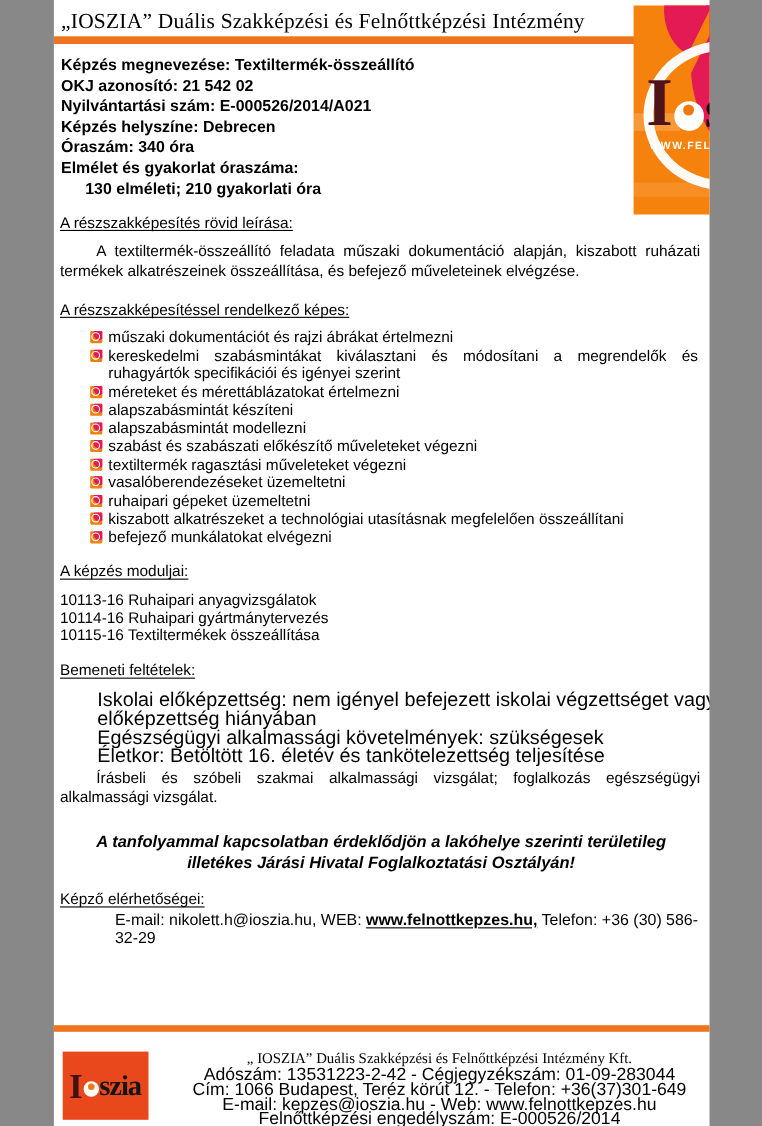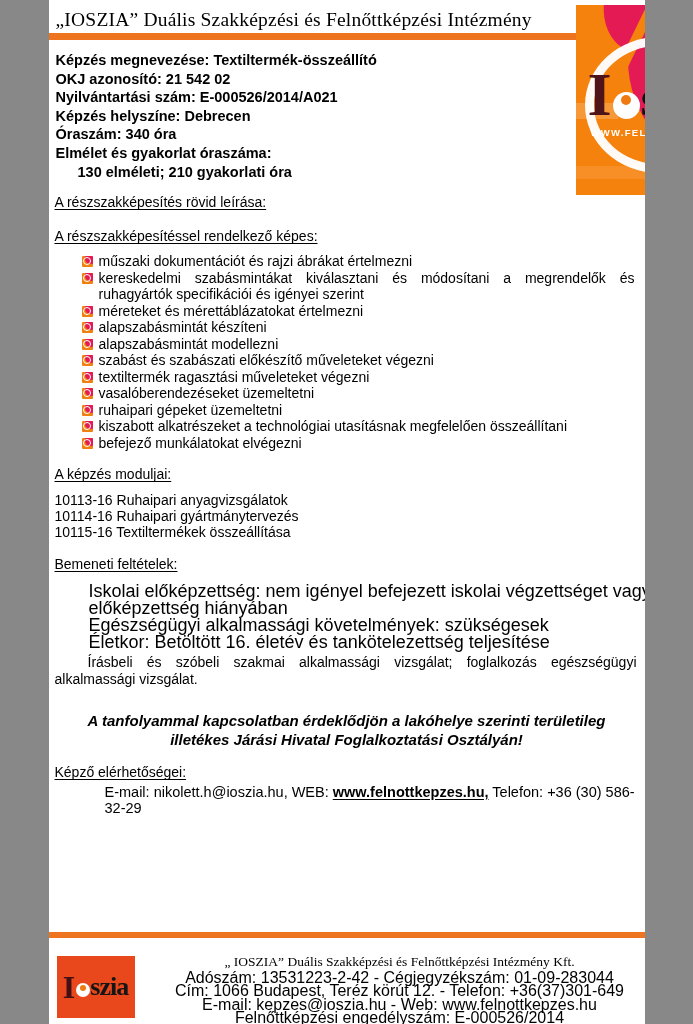--- a/index.html
+++ b/index.html
@@ -132,20 +132,21 @@
         <div class="course-line">OKJ azonosító: 21 542 02</div>
         <div class="course-line">Nyilvántartási szám: E-000526/2014/A021</div>
         <div class="course-line">Képzés helyszíne: Debrecen</div>
         <div class="course-line">Óraszám: 340 óra</div>
         <div class="course-line">Elmélet és gyakorlat óraszáma:</div>
       </div>
     <div class="course-hours">130 elméleti; 210 gyakorlati óra</div>
   </div>
 
   <div class="h mt-sm">A részszakképesítés rövid leírása:</div>
+  <p class="para indent">A textiltermék-összeállító feladata műszaki dokumentáció alapján, kiszabott ruházati termékek alkatrészeinek összeállítása, és befejező műveleteinek elvégzése.</p>
 
   <div class="h mt-lg">A részszakképesítéssel rendelkező képes:</div>
   <ul class="bullets">
       <li class="bullet-item">
       <span class="bullet" style="background:#f0800f;"></span>
       <span class="bullet-text">műszaki dokumentációt és rajzi ábrákat értelmezni</span>
     </li>
       <li class="bullet-item">
       <span class="bullet" style="background:#f0800f;"></span>
       <span class="bullet-text">kereskedelmi szabásmintákat kiválasztani és módosítani a megrendelők és ruhagyártók specifikációi és igényei szerint</span>

